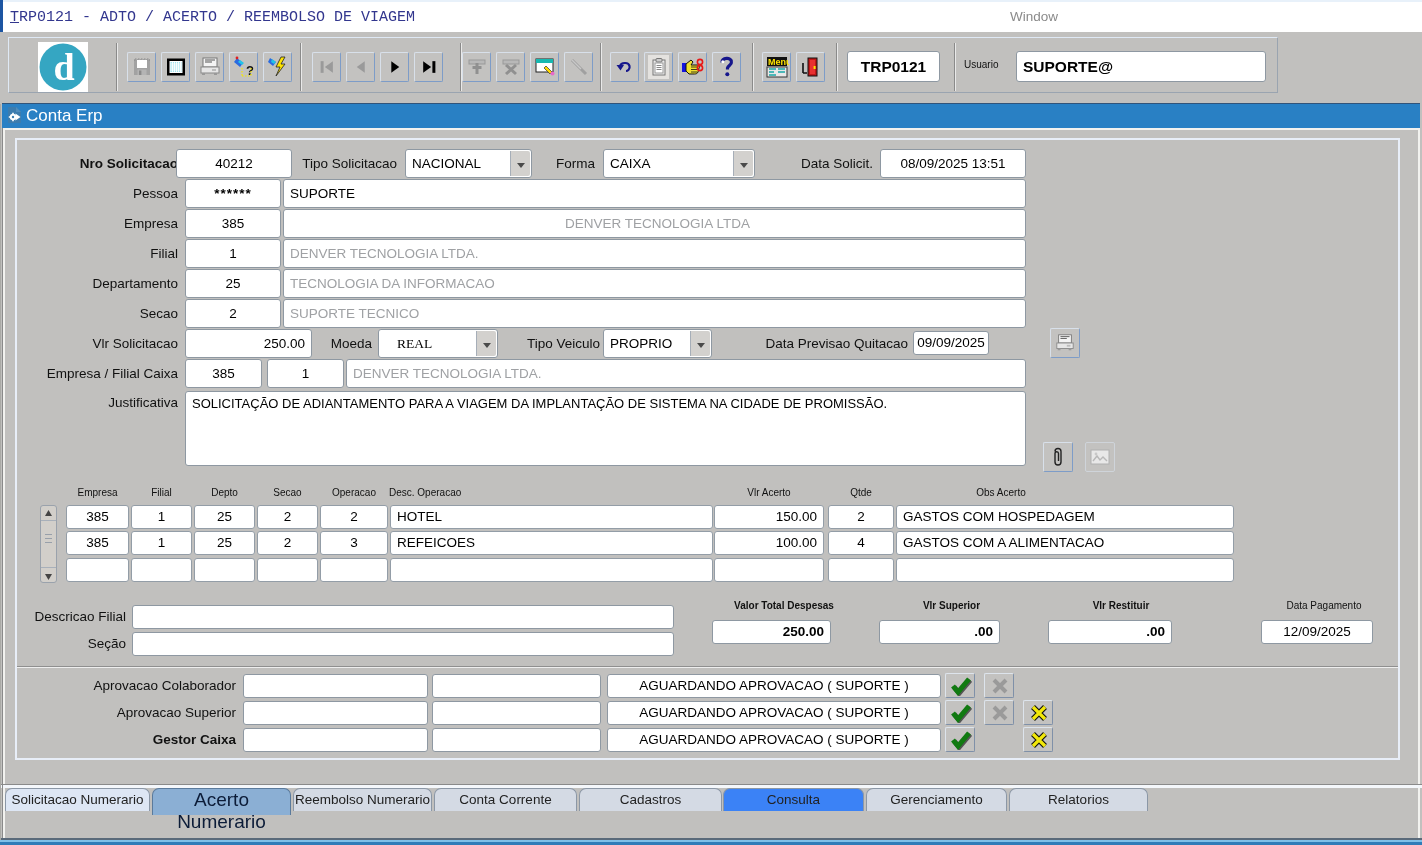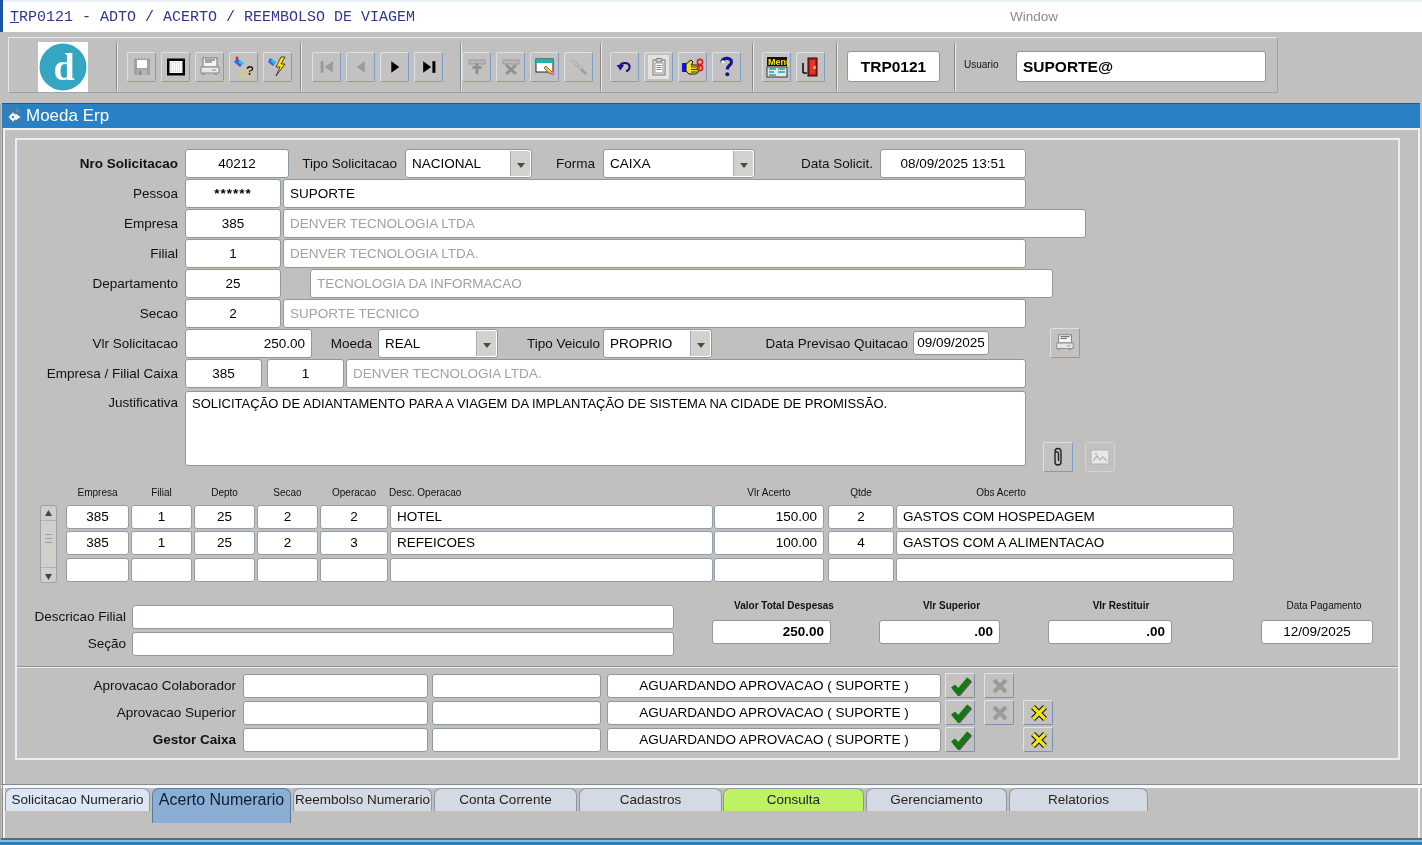--- a/index.html
+++ b/index.html
@@ -203,61 +203,61 @@
 <div class="abs" style="left:7px;top:106px;width:16px;height:18px;">
  <svg width="16" height="18" viewBox="0 0 16 18">
       <path d="M1 1h8l5 5v11H1z" fill="#3c7cae"></path>
       <path d="M9 1l5 5h-5z" fill="#4e8cbc"></path>
       <circle cx="6" cy="11" r="3.2" fill="#fff"></circle>
       <circle cx="6" cy="11" r="1.2" fill="#3c7cae"></circle>
       <path d="M6 6.8v1.6M6 13.6v1.6M1.8 11h1.6M8.6 11h1.6" stroke="#fff" stroke-width="1.6"></path>
       <polygon points="8.5,7.5 13.5,11 8.5,14.5" fill="#fff"></polygon>
     </svg>
 </div>
-<div class="abs" style="left:26px;top:106px;font-size:17px;color:#fff;">Moeda Erp</div>
+<div class="abs" style="left:26px;top:106px;font-size:17px;color:#fff;">Conta Erp</div>
 
 <div class="abs" style="left:3px;top:128px;width:1417px;height:712px;background:#c1c0be;border-left:2px solid #f2f2ef;border-top:2px solid #f2f2ef;border-right:2px solid #f2f2ef;"></div>
 
 <div class="abs" style="left:15px;top:138px;width:1385px;height:622px;border:2px solid #e8eef8;"></div>
 
 <div id="form">
 
  <div class="lblr" style="left:0;top:156px;width:178px;font-weight:bold;">Nro Solicitacao</div>
- <div class="box ctr" style="left:185px;top:149px;width:104px;height:29px;line-height:27px;">40212</div>
+ <div class="box ctr" style="left:176px;top:149px;width:116px;height:29px;line-height:27px;">40212</div>
  <div class="lblr" style="left:250px;top:156px;width:147px;">Tipo Solicitacao</div>
  <div class="drop" style="left:405px;top:149px;width:127px;height:29px;line-height:27px;padding-left:6px;">NACIONAL<span class="droparrow"></span></div>
  <div class="lblr" style="left:500px;top:156px;width:95px;">Forma</div>
  <div class="drop" style="left:603px;top:149px;width:152px;height:29px;line-height:27px;padding-left:6px;">CAIXA<span class="droparrow"></span></div>
  <div class="lblr" style="left:720px;top:156px;width:153px;">Data Solicit.</div>
  <div class="box ctr" style="left:880px;top:149px;width:146px;height:29px;line-height:27px;">08/09/2025 13:51</div>
 
  <div class="lblr" style="left:0;top:186px;width:178px;">Pessoa</div>
  <div class="box ctr" style="left:185px;top:179px;width:96px;height:29px;line-height:27px;font-weight:bold;letter-spacing:1px;">******</div>
  <div class="box lf" style="left:283px;top:179px;width:743px;height:29px;line-height:27px;">SUPORTE</div>
 
  <div class="lblr" style="left:0;top:216px;width:178px;">Empresa</div>
  <div class="box ctr" style="left:185px;top:209px;width:96px;height:29px;line-height:27px;">385</div>
- <div class="box lf gray" style="left:283px;top:209px;width:803px;height:29px;line-height:27px;">DENVER TECNOLOGIA LTDA</div>
+ <div class="box lf gray" style="left:283px;top:209px;width:743px;height:29px;line-height:27px;text-align:center;">DENVER TECNOLOGIA LTDA</div>
 
  <div class="lblr" style="left:0;top:246px;width:178px;">Filial</div>
  <div class="box ctr" style="left:185px;top:239px;width:96px;height:29px;line-height:27px;">1</div>
  <div class="box lf gray" style="left:283px;top:239px;width:743px;height:29px;line-height:27px;">DENVER TECNOLOGIA LTDA.</div>
 
  <div class="lblr" style="left:0;top:276px;width:178px;">Departamento</div>
  <div class="box ctr" style="left:185px;top:269px;width:96px;height:29px;line-height:27px;">25</div>
- <div class="box lf gray" style="left:283px;top:269px;width:743px;height:29px;line-height:27px;margin-left:27px;">TECNOLOGIA DA INFORMACAO</div>
+ <div class="box lf gray" style="left:283px;top:269px;width:743px;height:29px;line-height:27px;">TECNOLOGIA DA INFORMACAO</div>
 
  <div class="lblr" style="left:0;top:306px;width:178px;">Secao</div>
  <div class="box ctr" style="left:185px;top:299px;width:96px;height:29px;line-height:27px;">2</div>
  <div class="box lf gray" style="left:283px;top:299px;width:743px;height:29px;line-height:27px;">SUPORTE TECNICO</div>
 
  <div class="lblr" style="left:0;top:336px;width:178px;">Vlr Solicitacao</div>
  <div class="box rt" style="left:185px;top:329px;width:127px;height:29px;line-height:27px;">250.00</div>
  <div class="lblr" style="left:280px;top:336px;width:92px;">Moeda</div>
- <div class="drop" style="left:378px;top:329px;width:120px;height:29px;line-height:27px;padding-left:6px;">REAL<span class="droparrow"></span></div>
+ <div class="drop" style="left:378px;top:329px;width:120px;height:29px;line-height:27px;padding-left:18px;font-family:Liberation Serif, serif;">REAL<span class="droparrow"></span></div>
  <div class="lblr" style="left:480px;top:336px;width:120px;">Tipo Veiculo</div>
  <div class="drop" style="left:603px;top:329px;width:109px;height:29px;line-height:27px;padding-left:6px;">PROPRIO<span class="droparrow"></span></div>
  <div class="lblr" style="left:740px;top:336px;width:168px;text-align:right;">Data Previsao Quitacao</div>
  <div class="box ctr" style="left:913px;top:331px;width:76px;height:24px;line-height:22px;">09/09/2025</div>
  <div class="tbtn" style="left:1050px;top:328px;width:30px;height:30px;">
   <svg width="20" height="20" viewBox="0 0 22 22">
         <rect x="4" y="2" width="14" height="9" fill="#f4f4f4" stroke="#777"></rect>
         <path d="M6 4h10M6 6h7" stroke="#555"></path>
         <rect x="2" y="11" width="18" height="6" fill="#e6e6e6" stroke="#888"></rect>
         <rect x="3" y="17" width="3" height="2" fill="#999"></rect>
@@ -414,25 +414,25 @@
       </svg>
     </div>
 </div>
 
 <div class="abs" style="left:17px;top:666px;width:1381px;height:2px;border-top:1px solid #8f8f8f;border-bottom:1px solid #eeeeee;"></div>
 
 <div class="abs" style="left:0;top:784px;width:1422px;height:1px;background:#8a8a8a;"></div>
 <div class="abs" style="left:0;top:785px;width:1422px;height:3px;background:#f4f7fb;"></div>
 <div id="tabs">
  <div class="abs" style="left:5px;top:788px;width:145px;height:23px;background:#dde6f4;border:1px solid #8b97a6;border-bottom:none;border-radius:7px 7px 0 0;text-align:center;font-size:13.5px;line-height:22px;color:#222;">Solicitacao Numerario</div>
- <div class="abs" style="left:152px;top:788px;width:139px;height:35px;background:#8bafd4;border:1px solid #5a7a9c;border-bottom:none;border-radius:7px 7px 0 0;text-align:center;font-size:16px;line-height:22px;color:#0c1c38;">Acerto Numerario</div>
+ <div class="abs" style="left:152px;top:788px;width:139px;height:27px;background:#8bafd4;border:1px solid #5a7a9c;border-bottom:none;border-radius:7px 7px 0 0;text-align:center;font-size:19px;line-height:22px;color:#0c1c38;">Acerto Numerario</div>
  <div class="abs" style="left:293px;top:788px;width:139px;height:23px;background:#d4dae4;border:1px solid #8b97a6;border-bottom:none;border-radius:7px 7px 0 0;text-align:center;font-size:13.5px;line-height:22px;color:#222;">Reembolso Numerario</div>
  <div class="abs" style="left:434px;top:788px;width:143px;height:23px;background:#d4dae4;border:1px solid #8b97a6;border-bottom:none;border-radius:7px 7px 0 0;text-align:center;font-size:13.5px;line-height:22px;color:#222;">Conta Corrente</div>
  <div class="abs" style="left:579px;top:788px;width:143px;height:23px;background:#d4dae4;border:1px solid #8b97a6;border-bottom:none;border-radius:7px 7px 0 0;text-align:center;font-size:13.5px;line-height:22px;color:#222;">Cadastros</div>
- <div class="abs" style="left:723px;top:788px;width:141px;height:23px;background:#bef264;border:1px solid #8b97a6;border-bottom:none;border-radius:7px 7px 0 0;text-align:center;font-size:13.5px;line-height:22px;color:#222;">Consulta</div>
+ <div class="abs" style="left:723px;top:788px;width:141px;height:23px;background:#3b82f6;border:1px solid #8b97a6;border-bottom:none;border-radius:7px 7px 0 0;text-align:center;font-size:13.5px;line-height:22px;color:#222;">Consulta</div>
  <div class="abs" style="left:866px;top:788px;width:141px;height:23px;background:#d4dae4;border:1px solid #8b97a6;border-bottom:none;border-radius:7px 7px 0 0;text-align:center;font-size:13.5px;line-height:22px;color:#222;">Gerenciamento</div>
  <div class="abs" style="left:1009px;top:788px;width:139px;height:23px;background:#d4dae4;border:1px solid #8b97a6;border-bottom:none;border-radius:7px 7px 0 0;text-align:center;font-size:13.5px;line-height:22px;color:#222;">Relatorios</div>
 </div>
 
 <div class="abs" style="left:0;top:838px;width:1422px;height:2px;background:#5a6a7a;"></div>
 <div class="abs" style="left:0;top:840px;width:1422px;height:2px;background:#7fc0e8;"></div>
 <div class="abs" style="left:0;top:842px;width:1422px;height:3px;background:#2f7cb8;"></div>
 
 <div class="abs" style="left:0;top:104px;width:1px;height:736px;background:#aaaaa6;"></div>
 <div class="abs" style="left:2px;top:128px;width:1px;height:710px;background:#8a8a8a;"></div>

